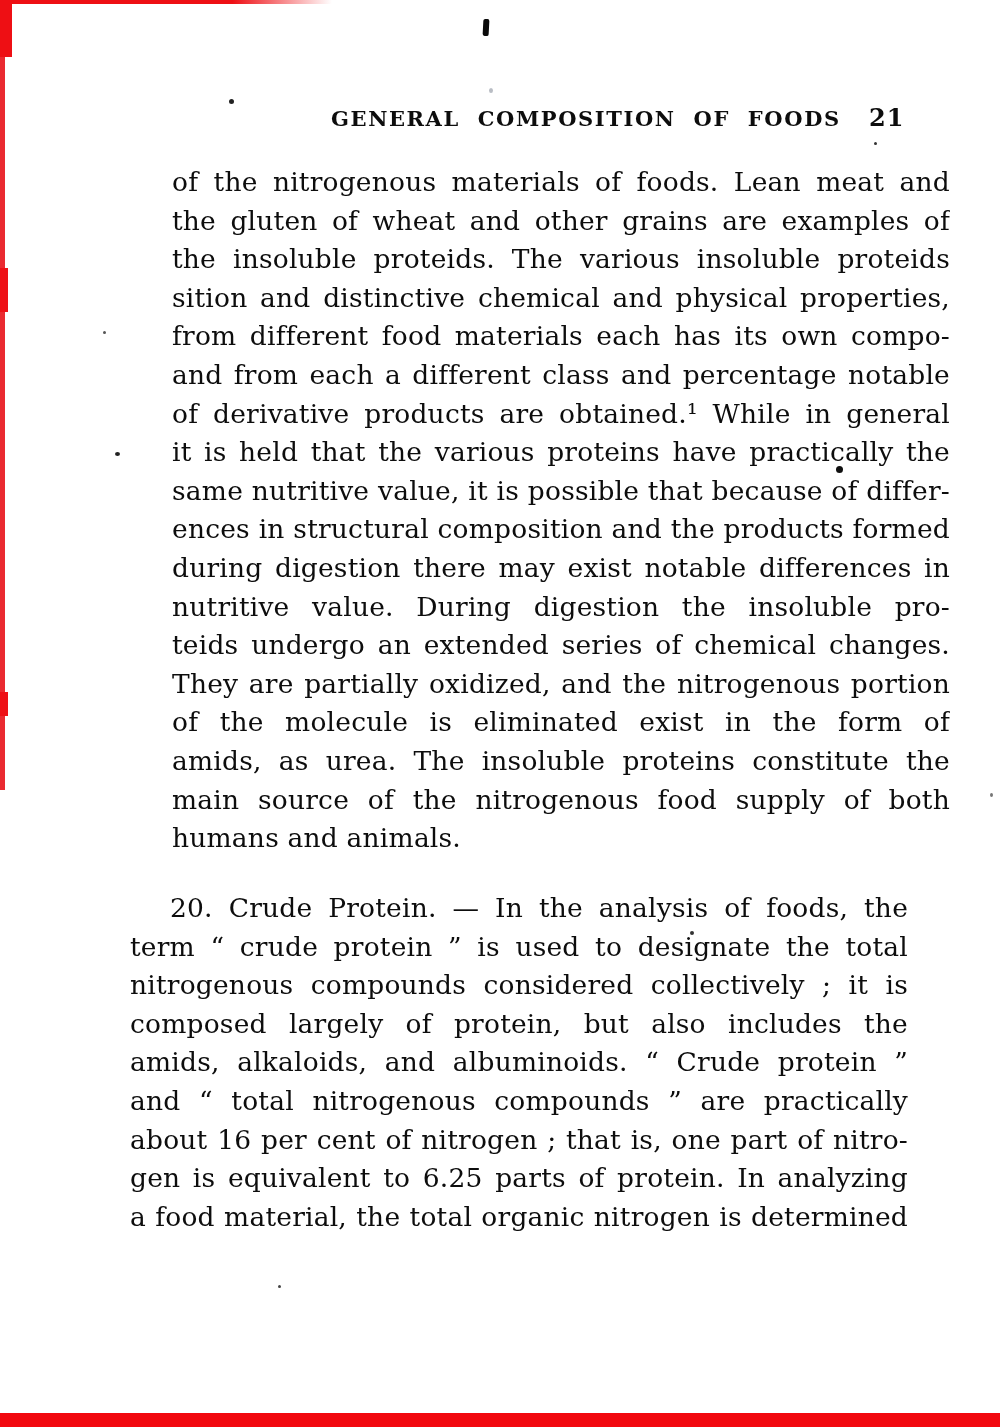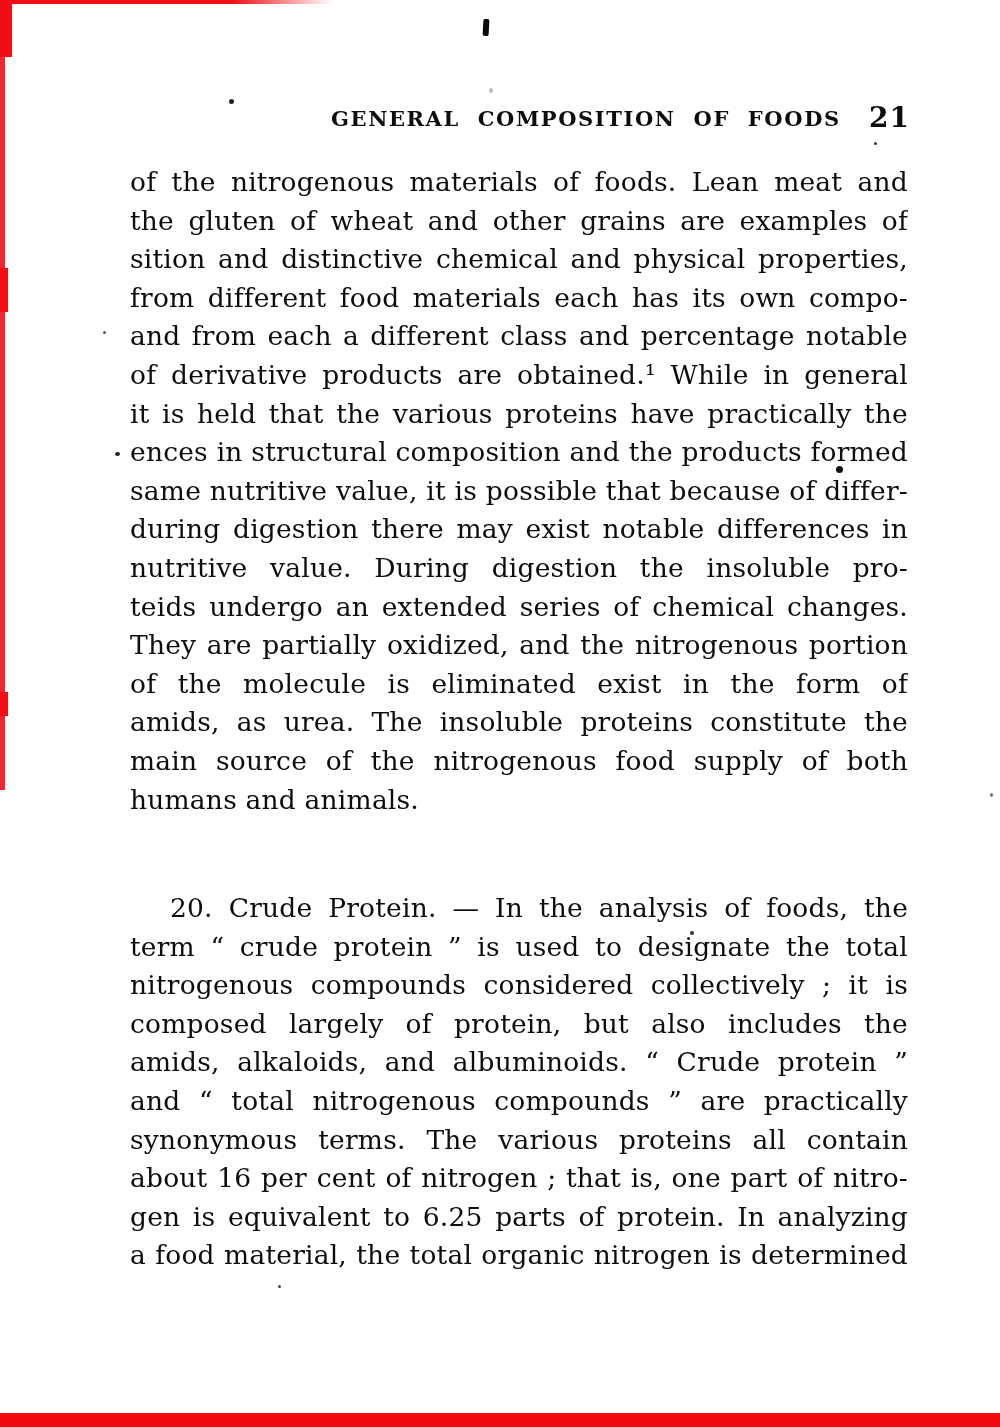--- a/index.html
+++ b/index.html
@@ -14,25 +14,25 @@
   
   .hdr-title{
     position:absolute;left:291px;top:106px;
     font-size:21px;font-weight:700;line-height:26px;
     letter-spacing:1.6px;word-spacing:9px;
     white-space:nowrap;
     margin-left:40px;
   }
   .hdr-page-num{
     position:absolute;left:869px;top:105px;
-    font-size:28px;font-weight:700;line-height:26px;letter-spacing:1px;
+    font-size:24px;font-weight:700;line-height:26px;letter-spacing:1px;
   }
   
   .para{position:absolute;left:130px;width:778px;}
-  .p1{top:163px;}
+  .p1{top:163px;margin-left:42px;}
   .p2{top:889px;}
   .line{
     height:38.6px;line-height:38.6px;
     font-size:26.5px;letter-spacing:0.2px;
     overflow:hidden;white-space:normal;
   }
   .j{text-align:justify;}
   .j::after{content:"";display:inline-block;width:100%;height:0;}
   .indent{text-indent:40px;}
   .lead-bold{font-weight:400;}
@@ -63,45 +63,45 @@
 <div class="page">
 
   <div>
     <div class="hdr-title">GENERAL COMPOSITION OF FOODS</div>
     <div class="hdr-page-num">21</div>
   </div>
 
   <div class="para p1">
     <div class="line j">of the nitrogenous materials of foods.  Lean meat and</div>
     <div class="line j">the gluten of wheat and other grains are examples of</div>
+    <div class="line j">the insoluble proteids.  The various insoluble proteids</div>
     <div class="line j">sition and distinctive chemical and physical properties,</div>
     <div class="line j">from different food materials each has its own compo-</div>
     <div class="line j">and from each a different class and percentage notable</div>
     <div class="line j">of derivative products are obtained.¹  While in general</div>
     <div class="line j">it is held that the various proteins have practically the</div>
+    <div class="line j">same nutritive value, it is possible that because of differ-</div>
     <div class="line j">ences in structural composition and the products formed</div>
-    <div class="line j">same nutritive value, it is possible that because of differ-</div>
     <div class="line j">during digestion there may exist notable differences in</div>
     <div class="line j">nutritive value.  During digestion the insoluble pro-</div>
     <div class="line j">teids undergo an extended series of chemical changes.</div>
     <div class="line j">They are partially oxidized, and the nitrogenous portion</div>
     <div class="line j">of the molecule is eliminated exist in the form of</div>
     <div class="line j">amids, as urea.  The insoluble proteins constitute the</div>
     <div class="line j">main source of the nitrogenous food supply of both</div>
     <div class="line">humans and animals.</div>
   </div>
 
   <div class="para p2">
     <div class="line j indent"><span class="lead-bold">20. Crude Protein.</span><span> — In the analysis of foods, the</span></div>
     <div class="line j">term “ crude protein ” is used to designate the total</div>
     <div class="line j">nitrogenous compounds considered collectively ; it is</div>
     <div class="line j">composed largely of protein, but also includes the</div>
     <div class="line j">amids, alkaloids, and albuminoids.  “ Crude protein ”</div>
     <div class="line j">and “ total nitrogenous compounds ”  are practically</div>
-    <div class="line j">synonymous terms.  The various proteins all contain</div>
     <div class="line j">about 16 per cent of nitrogen ; that is, one part of nitro-</div>
     <div class="line j">gen is equivalent to 6.25 parts of protein.  In analyzing</div>
     <div class="line j">a food material, the total organic nitrogen is determined</div>
   </div>
 
   <div class="red-left-line"></div>
   <div class="red-left-top"></div>
   <div class="red-left-mid"></div>
   <div class="red-left-low"></div>
   <div class="red-top-line"></div>

